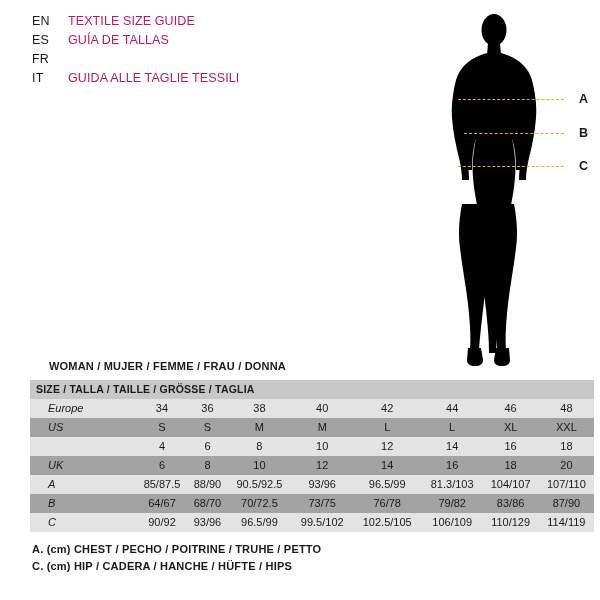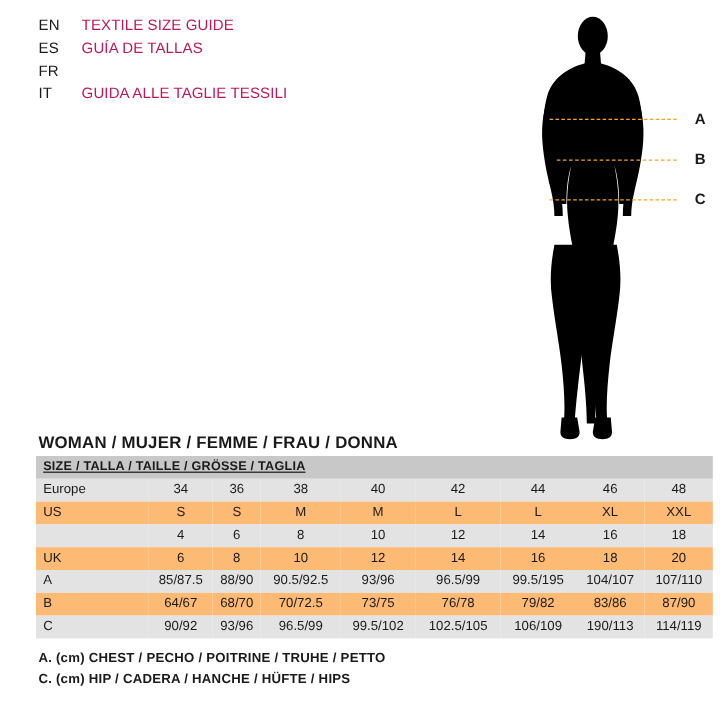--- a/index.html
+++ b/index.html
@@ -65,23 +65,23 @@
   .measure-label {
     position: absolute;
     font-size: 12.5px;
     font-weight: bold;
     color: #1a1a1a;
   }
 
   
   .woman-heading {
     position: absolute;
-    left: 20px;
+    left: 37px;
     top: 360px;
-    font-size: 14px;
+    font-size: 11px;
     font-weight: bold;
     letter-spacing: 0.2px;
     color: #1a1a1a;
   }
 
   table.size-table {
     position: absolute;
     left: 18px;
     top: 380px;
     width: 564px;
@@ -99,32 +99,32 @@
   }
   table.size-table tr.header-row {
     background: #c8c8c8;
   }
   table.size-table tr.header-row th {
     text-align: left;
     padding-left: 6px;
     font-weight: bold;
     font-size: 10.5px;
     letter-spacing: 0.2px;
-    text-decoration: underline;
   }
   table.size-table tr.shade td {
     background: #e3e3e3;
   }
   table.size-table tr.plain td {
-    background: #fdba74;
+    background: #a3a3a3;
   }
   table.size-table td.rowlabel {
     text-align: left;
-    padding-left: 6px;
+    padding-left: 18px;
     width: 88px;
+    font-style: italic;
   }
 
   
   .footnotes {
     position: absolute;
     left: 20px;
     top: 541px;
     width: 560px;
   }
   .footnote {
@@ -264,21 +264,21 @@
       <td>20</td>
     </tr>
 
     <tr class="shade">
       <td class="rowlabel">A</td>
       <td>85/87.5</td>
       <td>88/90</td>
       <td>90.5/92.5</td>
       <td>93/96</td>
       <td>96.5/99</td>
-      <td>99.5/195</td>
+      <td>81.3/103</td>
       <td>104/107</td>
       <td>107/110</td>
     </tr>
 
     <tr class="plain">
       <td class="rowlabel">B</td>
       <td>64/67</td>
       <td>68/70</td>
       <td>70/72.5</td>
       <td>73/75</td>
@@ -289,21 +289,21 @@
     </tr>
 
     <tr class="shade">
       <td class="rowlabel">C</td>
       <td>90/92</td>
       <td>93/96</td>
       <td>96.5/99</td>
       <td>99.5/102</td>
       <td>102.5/105</td>
       <td>106/109</td>
-      <td>190/113</td>
+      <td>110/129</td>
       <td>114/119</td>
     </tr>
   </tbody>
     </table>
 
   <div class="footnotes">
     <div class="footnote">A. (cm) CHEST / PECHO / POITRINE / TRUHE / PETTO</div>
     <div class="footnote">C. (cm) HIP / CADERA / HANCHE / HÜFTE / HIPS</div>
   </div>
 

